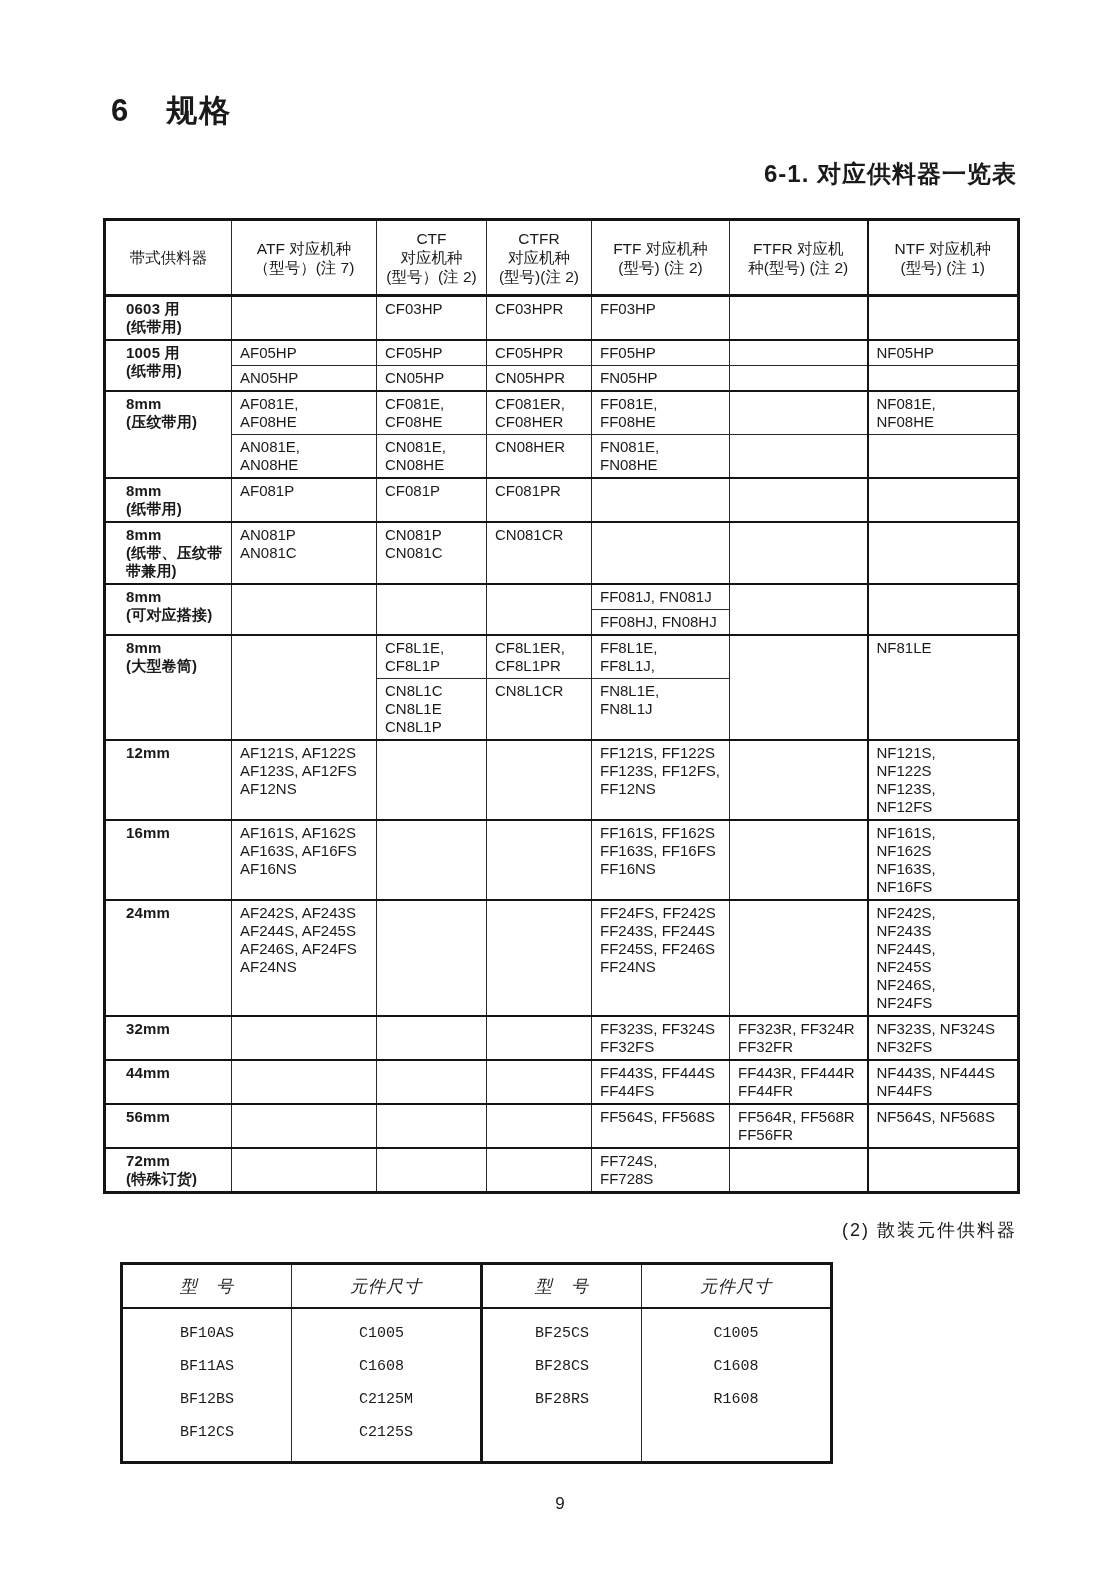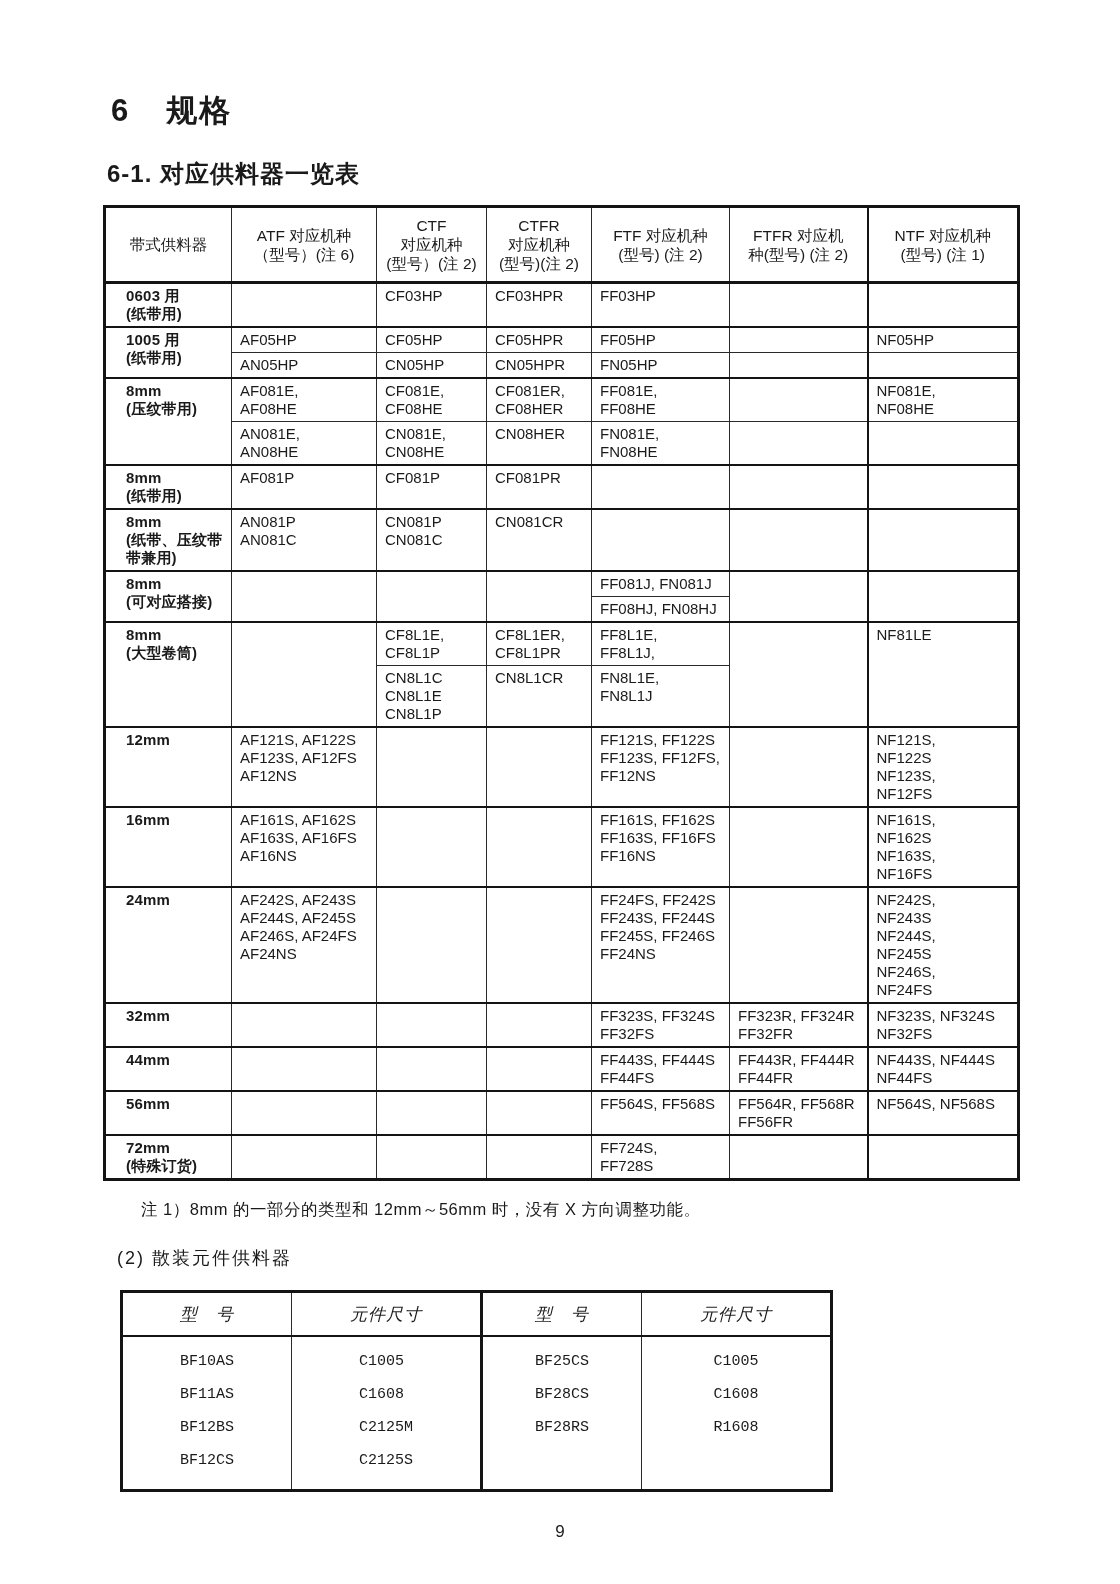--- a/index.html
+++ b/index.html
@@ -5,21 +5,21 @@
   html, body { margin:0; padding:0; }
   body {
     width:1120px; height:1584px;
     background:#ffffff; color:#1a1a1a;
     font-family:"Liberation Sans","DejaVu Sans",sans-serif;
     overflow:hidden;
   }
   .content { padding:90px 0 0 103px; width:914px; }
 
   .h1 { display:flex; align-items:baseline; gap:36px; font-size:31px; font-weight:bold; margin:0 0 26px 8px; letter-spacing:2px; }
-  .h2 { font-size:24px; font-weight:bold; margin:0 0 15px 4px; letter-spacing:1px; }
+  .h2 { font-size:24px; font-weight:bold; margin:0 0 28px 4px; letter-spacing:1px;text-align:right; }
   .sec { font-size:18px; margin:0 0 16px 14px; letter-spacing:2px; }
 
   table.feeder {
     width:914px; border-collapse:collapse; table-layout:fixed;
     font-size:15px; line-height:18px;
     border:3px solid #141414;
   }
   table.feeder th, table.feeder td {
     border:1px solid #2a2a2a;
     white-space:pre-line;
@@ -29,21 +29,21 @@
     font-weight:normal; font-size:15.5px; line-height:19px;
     text-align:center; vertical-align:middle;
     padding:8px 2px; border-bottom:3px solid #141414;
   }
   table.feeder td { vertical-align:top; padding:3px 3px 3px 8px; }
   table.feeder td.lbl { padding-left:20px; letter-spacing:0.2px;font-weight:bold; }
   table.feeder tr.grp td { border-top:2px solid #141414; }
   table.feeder .col-ntf { border-left:2px solid #141414; }
 
   .notes { margin:16px 0 0 38px; font-size:16.5px; line-height:25px; letter-spacing:0.5px; }
-  .sec2 { font-size:18px; margin:24px 0 0 14px; letter-spacing:2px; }
+  .sec2 { font-size:18px; margin:24px 0 0 14px; letter-spacing:2px;text-align:right; }
 
   table.bulk {
     margin:20px 0 0 17px; width:710px;
     border-collapse:collapse; table-layout:fixed;
     border:3px solid #141414;
   }
   table.bulk th, table.bulk td { border:1px solid #2a2a2a; }
   table.bulk th {
     font-weight:normal; font-size:17px; letter-spacing:1px;
     padding:10px 0 9px; text-align:center;
@@ -80,21 +80,21 @@
         <col style="width:110px">
       <col style="width:105px">
         <col style="width:138px">
         <col style="width:138px">
         <col style="width:151px">
     </colgroup>
     <tbody>
         <tr>
       <th>带式供料器</th>
       <th>ATF 对应机种
-（型号）(注 6)</th>
+（型号）(注 7)</th>
       <th>CTF
 对应机种
 (型号）(注 2)</th>
       <th>CTFR
 对应机种
 (型号)(注 2)</th>
       <th>FTF 对应机种
 (型号) (注 2)</th>
       <th>FTFR 对应机
 种(型号) (注 2)</th>
@@ -320,21 +320,20 @@
       <td></td>
       <td>FF724S,
 FF728S</td>
       <td></td>
       <td class="col-ntf"></td>
     </tr>
   </tbody>
     </table>
 
   <div class="notes">
-    <div>注 1）8mm 的一部分的类型和 12mm～56mm 时，没有 X 方向调整功能。</div>
   </div>
 
   <div class="sec2">(2) 散装元件供料器</div>
 
   <table class="bulk">
     <colgroup>
       <col style="width:170px">
         <col style="width:190px">
         <col style="width:160px">
         <col style="width:190px">

